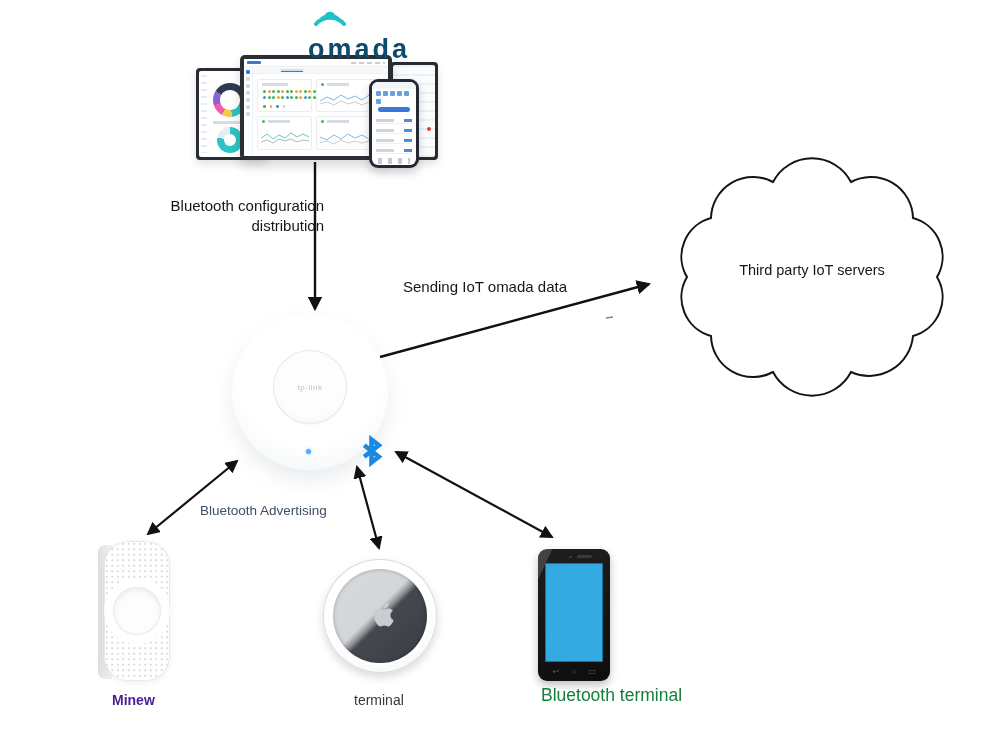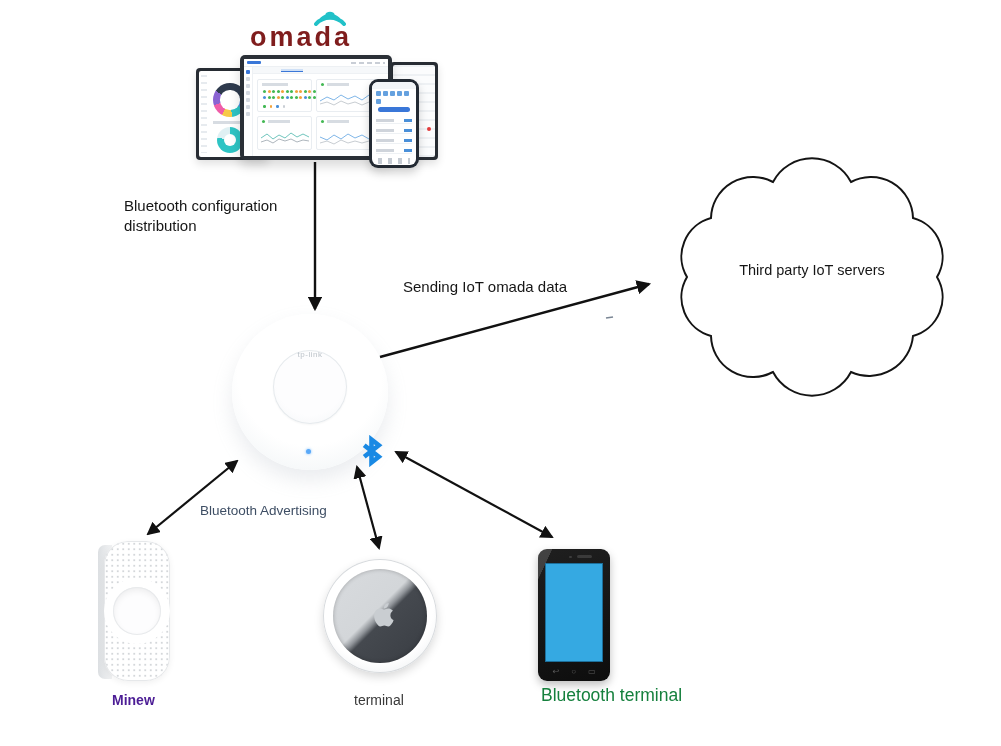--- a/index.html
+++ b/index.html
@@ -2,22 +2,22 @@
 <html><head>
 <meta charset="utf-8">
 <style>
   * { margin:0; padding:0; box-sizing:border-box; }
   html,body { background:#fff; }
   body { font-family:"Liberation Sans", sans-serif; }
   .canvas { position:relative; width:1001px; height:746px; background:#fff; overflow:hidden; }
 
   
   .omada-logo { position:absolute; left:250px; top:6px; width:160px; height:48px; z-index:4; }
-  .omada-word { position:absolute; left:0; top:16px; width:160px; text-align:left;
-    font-size:27px; font-weight:600; letter-spacing:3px; color:#7f1d1d; }
+  .omada-word { position:absolute; left:0; top:28px; width:160px; text-align:right;
+    font-size:27px; font-weight:600; letter-spacing:3px; color:#0c4a6e; }
   .omada-arcs { position:absolute; left:52px; top:0px; }
 
   
   .tablet-left { position:absolute; left:196px; top:68px; width:72px; height:92px;
     background:#272c33; border-radius:4px; padding:3px; z-index:1; box-shadow:0 4px 8px rgba(0,0,0,.12); }
   .tablet-left .scr { position:relative; width:100%; height:100%; background:#fff; border-radius:2px; overflow:hidden; }
   .t-side { position:absolute; left:2px; top:4px; width:6px; height:78px;
     background:repeating-linear-gradient(#e7ebef 0 2px, transparent 2px 7px); }
   .donut { position:absolute; border-radius:50%;
     background:conic-gradient(#2e3a4d 0 22%, #4a90d9 22% 35%, #2ec4c4 35% 48%, #f7c948 48% 58%, #ef5da8 58% 70%, #8a63d2 70% 84%, #2e3a4d 84% 100%); }
@@ -60,40 +60,40 @@
   .pt-grid { position:absolute; top:9px; left:4px; right:4px; height:13px; display:flex; flex-wrap:wrap; gap:2px; }
   .pt-grid i { width:5px; height:5px; background:#4a90d9; border-radius:1px; opacity:.85; }
   .pt-pill { position:absolute; top:25px; left:6px; width:32px; height:5px; background:#3a77d8; border-radius:2.5px; }
   .pt-row { position:absolute; left:4px; right:4px; height:8px; border-bottom:1px solid #eef1f4; }
   .pt-row i { position:absolute; left:0; top:3px; width:18px; height:2.5px; background:#cfd4db; }
   .pt-row b { position:absolute; right:0; top:3px; width:8px; height:2.5px; background:#4a90d9; }
   .pt-nav { position:absolute; bottom:1px; left:6px; right:6px; height:6px;
     background:repeating-linear-gradient(90deg, #c4cad2 0 4px, transparent 4px 10px); }
 
   
-  .lbl { position:absolute; color:#161616; z-index:8; }
+  .lbl { position:absolute; color:#161616; z-index:8;text-align:right; }
   .lbl-config { left:124px; top:196px; width:200px; font-size:15px; line-height:20px; }
   .lbl-sending { left:403px; top:278px; font-size:15px; }
   .lbl-cloud { left:712px; top:262px; width:200px; text-align:center; font-size:14.5px; }
   .lbl-adv { left:200px; top:503px; font-size:13.5px; color:#3e4e64; }
   .lbl-minew { left:112px; top:692px; font-size:14px; font-weight:600; color:#4c1d95; }
   .lbl-ibeacon { left:354px; top:692px; font-size:14px; color:#383838; }
   .lbl-terminal { left:541px; top:685px; font-size:17.5px; color:#15803d; }
 
   
   .overlay { position:absolute; left:0; top:0; width:1001px; height:746px; z-index:6; pointer-events:none; }
 
   
   .ap { position:absolute; left:232px; top:314px; width:156px; height:156px; border-radius:50%; z-index:4;
     background:radial-gradient(circle at 50% 38%, #ffffff 58%, #f7f9fa 76%, #edf0f2 92%, #e4e8eb 100%);
     box-shadow:0 10px 20px rgba(150,160,175,.20); }
   .ap-inner { position:absolute; left:41px; top:36px; width:74px; height:74px; border-radius:50%;
     background:radial-gradient(circle at 50% 42%, #fdfdfe 60%, #f1f4f6 100%);
     box-shadow:inset 0 0 0 1px #e6eaed, 0 1px 2px rgba(0,0,0,.04);
-    display:flex; justify-content:center; }
+    display:flex; align-items:center; justify-content:center; }
   .ap-brand { font-size:8px; color:#bcc3c9; letter-spacing:.5px; }
   .ap-led { position:absolute; left:74px; top:135px; width:5px; height:5px; border-radius:50%;
     background:#5aa9f8; box-shadow:0 0 3px #7cbcff; }
   .bt-icon { position:absolute; left:359px; top:435px; z-index:7; }
 
   
   .minew { position:absolute; left:98px; top:541px; width:72px; height:142px; z-index:3; }
   .minew-side { position:absolute; left:0; top:4px; width:14px; height:134px; border-radius:7px 0 0 7px;
     background:linear-gradient(90deg, #dcdfe2, #f2f3f4); }
   .minew-face { position:absolute; left:6px; top:0; width:66px; height:140px; border-radius:24px;

